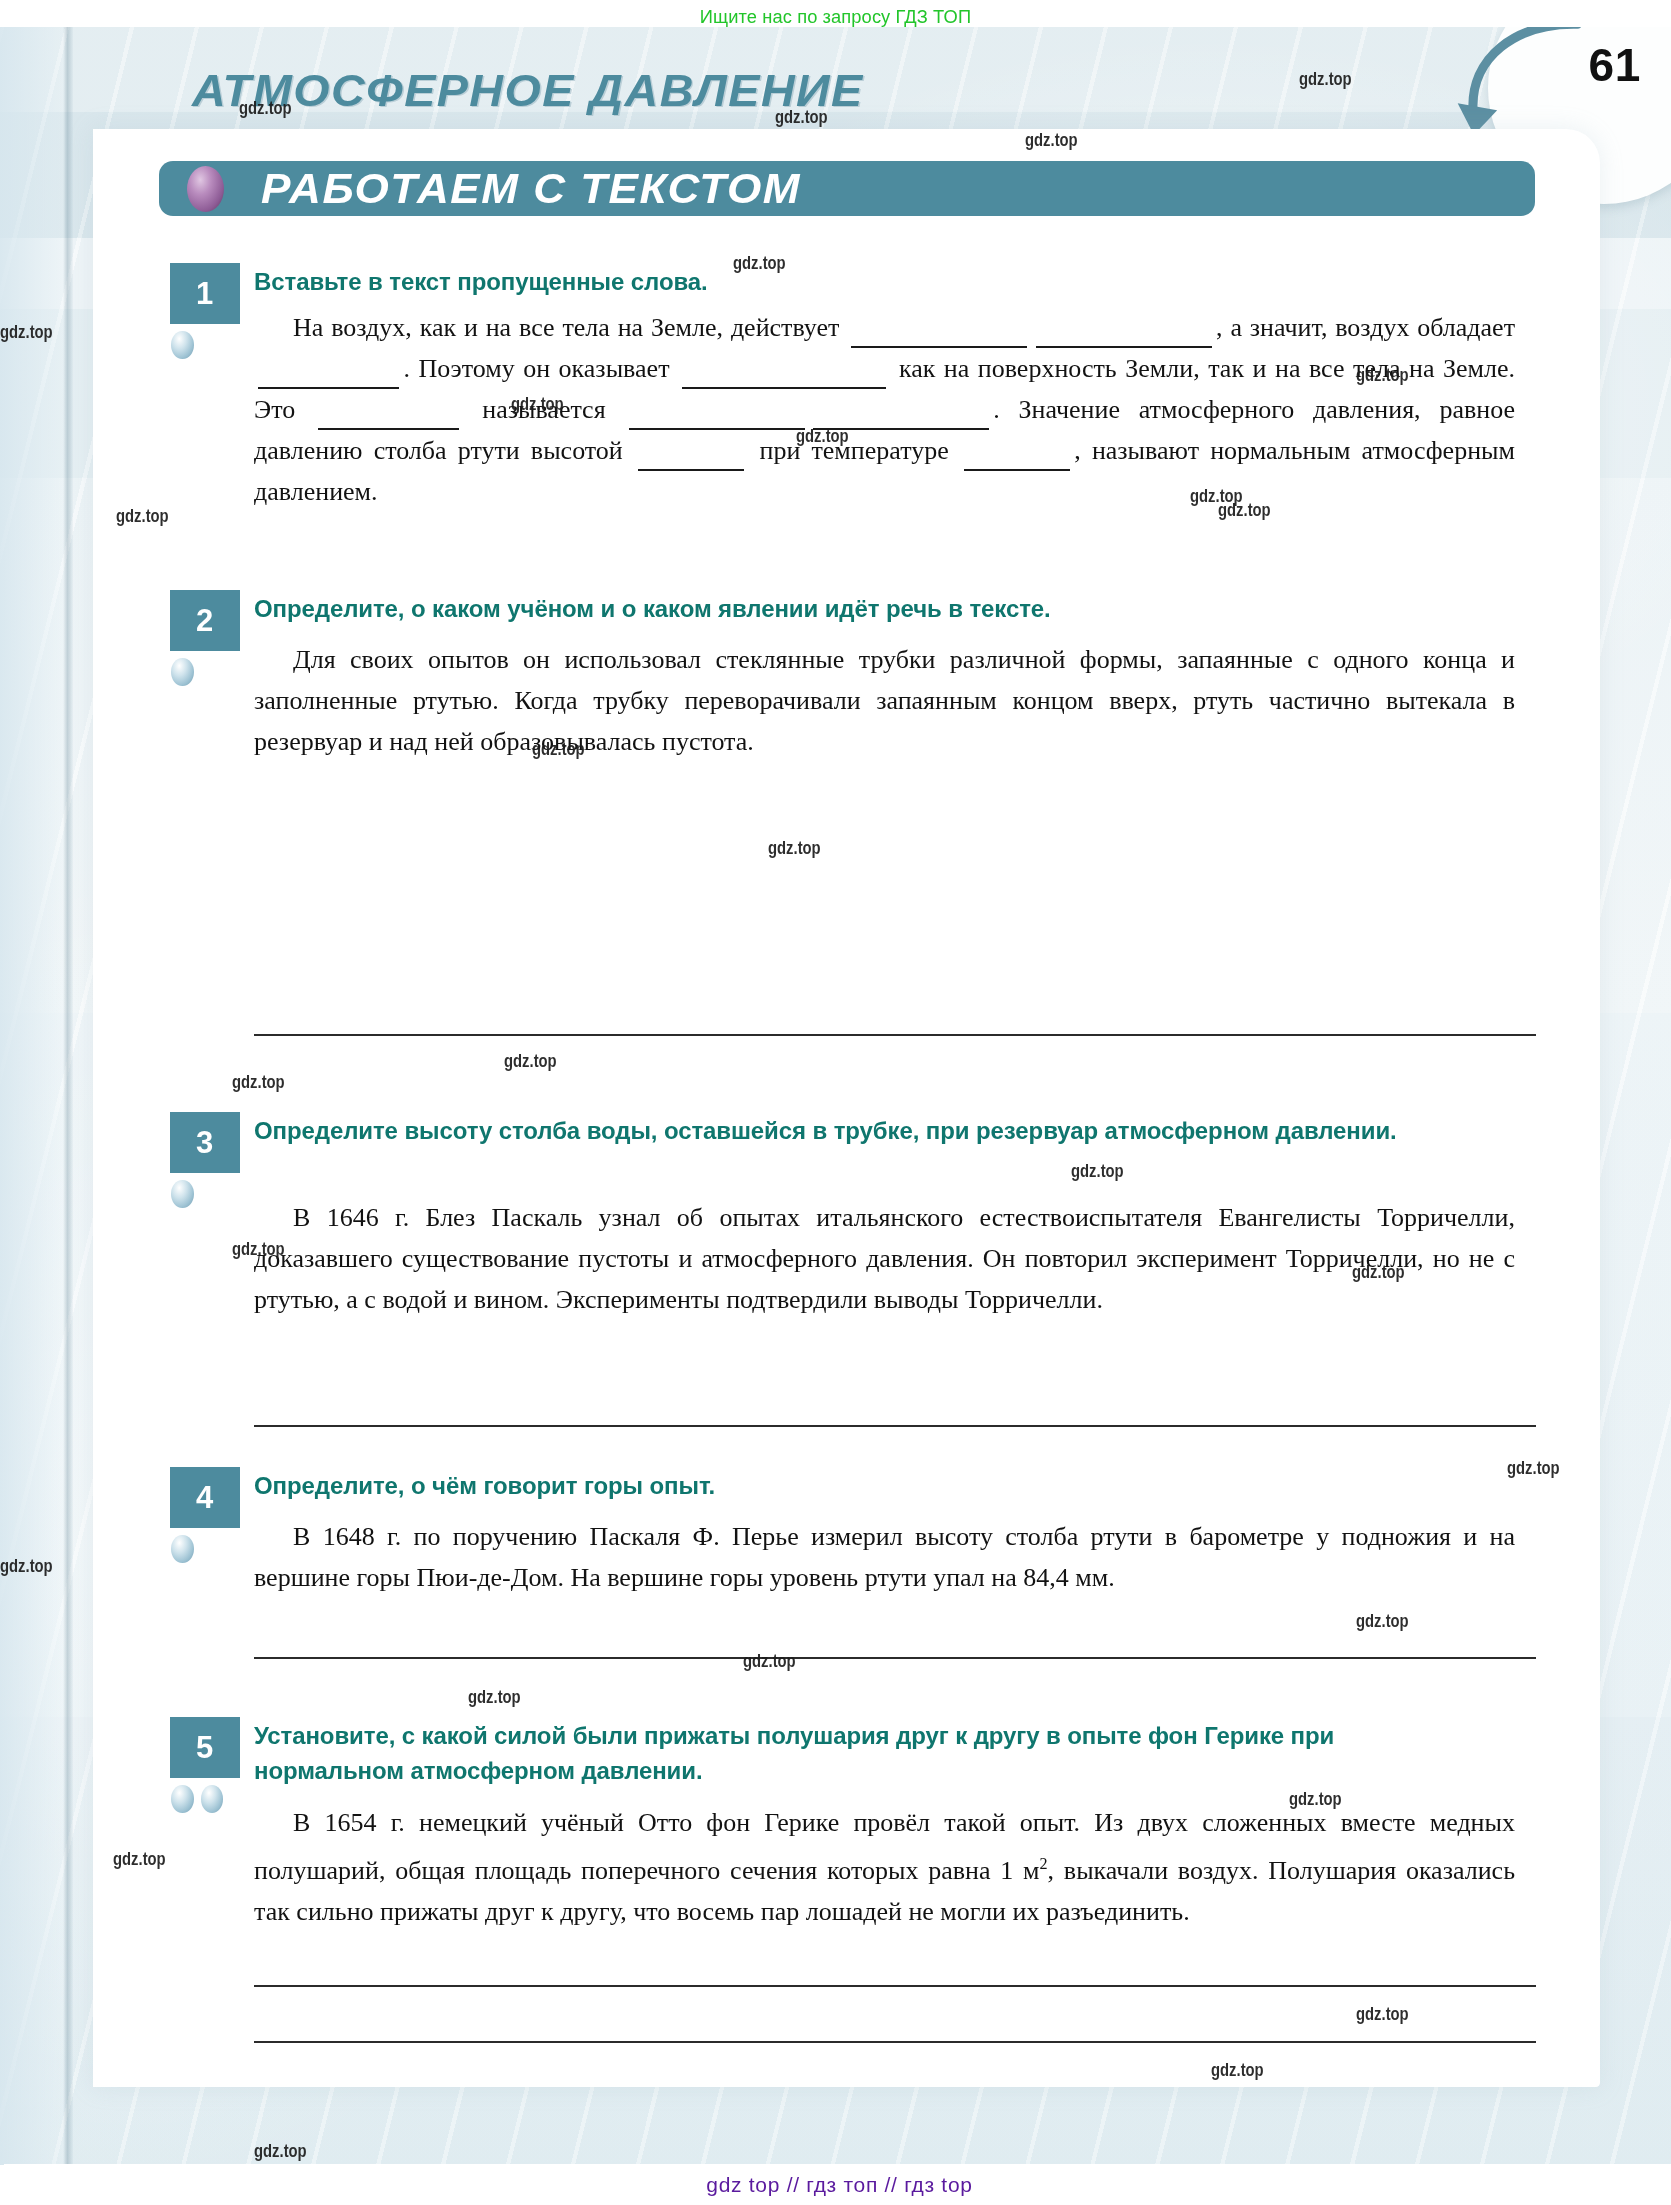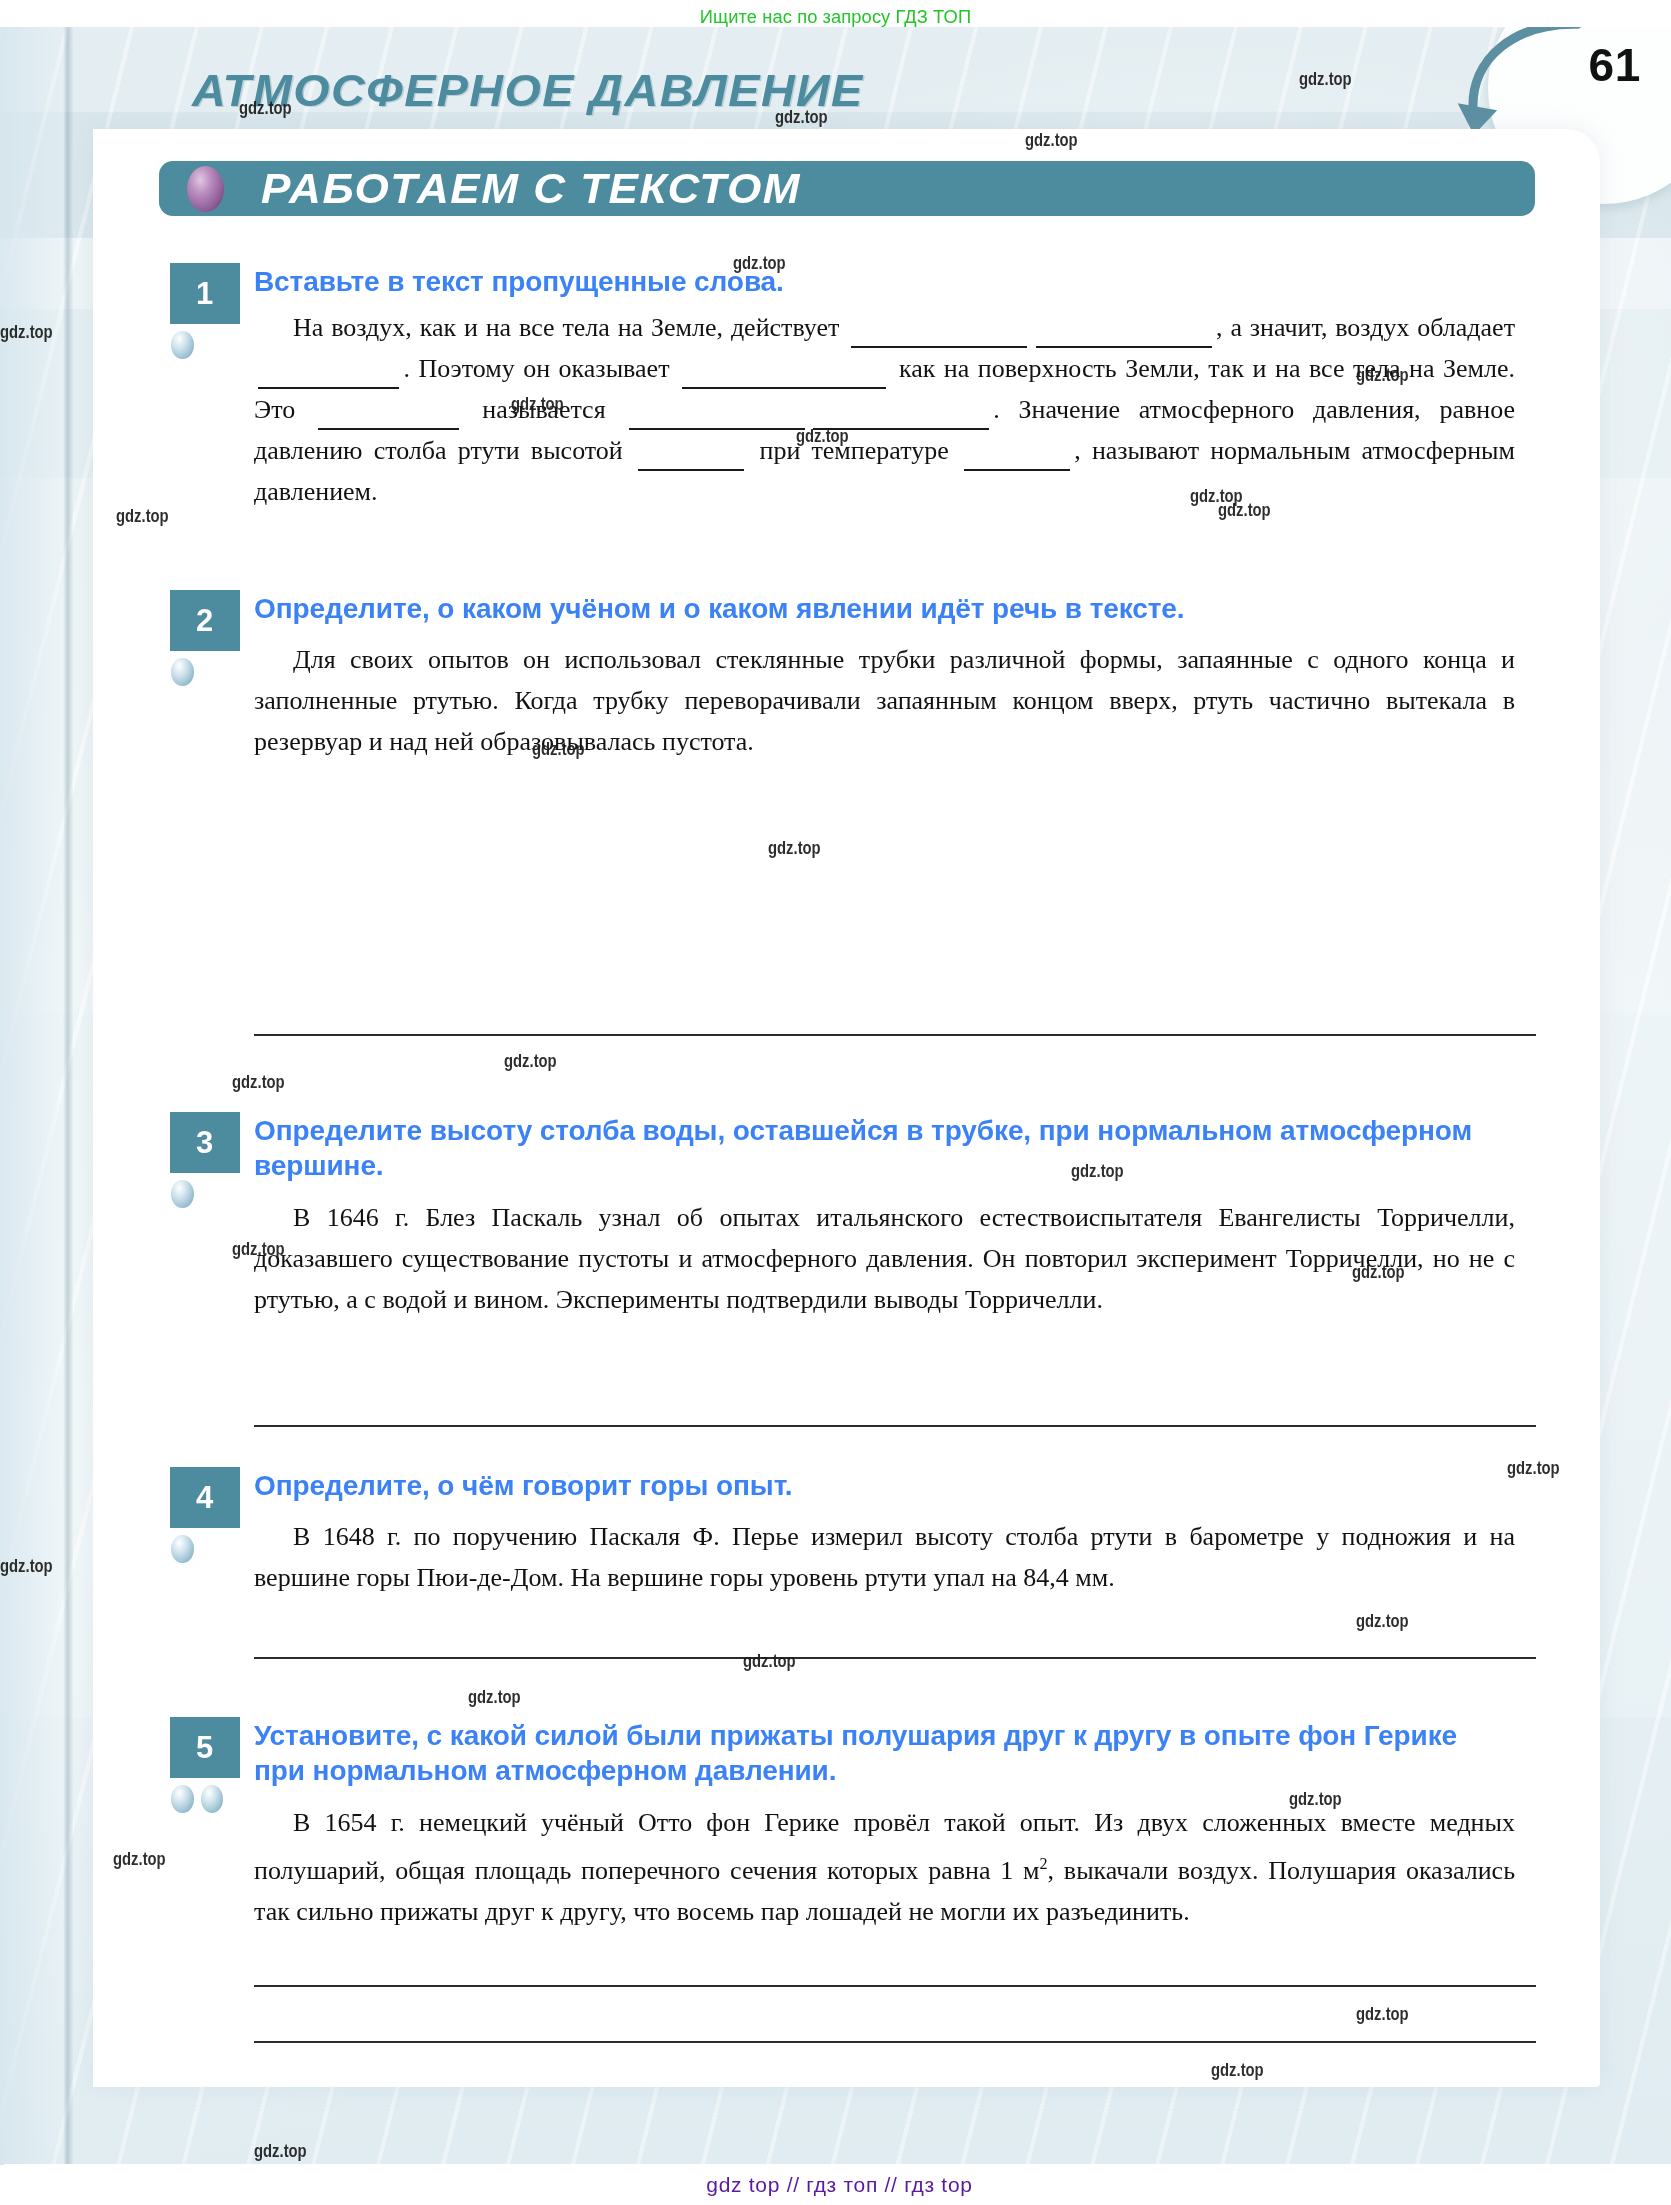--- a/index.html
+++ b/index.html
@@ -200,23 +200,23 @@
     border-radius: 50%;
     background: radial-gradient(ellipse at 36% 28%, #ffffff 0%, #cfe3ec 35%, #9dc2d3 68%, #6e99ad 100%);
   }
   .q-prompt {
     position: absolute;
     left: 93px;
     top: 1.4px;
     width: 1226px;
     font-family: "Liberation Sans", sans-serif;
     font-weight: bold;
-    font-size: 28px;
+    font-size: 24px;
     line-height: 35px;
-    color: #3b82f6;
+    color: #0f766e;
     letter-spacing: -0.1px;
   }
   .q-body {
     position: absolute;
     left: 93px;
     width: 1261px;
     font-family: "Liberation Serif", serif;
     font-size: 26px;
     line-height: 41px;
     color: #121212;
@@ -327,21 +327,21 @@
       <div class="q-prompt">Определите, о каком учёном и о каком явлении идёт речь в тексте.</div>
       <div class="q-body" style="top:49px">Для своих опытов он использовал стеклянные трубки различной формы, запаянные с одного конца и заполненные ртутью. Когда трубку переворачивали запаянным концом вверх, ртуть частично вытекала в резервуар и над ней образовывалась пустота.</div>
     </div>
     <div class="answer-line" style="top:905px"></div>
 
     <div class="question" style="top:983px">
       <div class="q-badge">3</div>
       <div class="q-marbles">
         <div class="marble"></div>
       </div>
-      <div class="q-prompt">Определите высоту столба воды, оставшейся в трубке, при нормальном атмосферном вершине.</div>
+      <div class="q-prompt">Определите высоту столба воды, оставшейся в трубке, при резервуар атмосферном давлении.</div>
       <div class="q-body" style="top:85px">В 1646 г. Блез Паскаль узнал об опытах итальянского естествоиспытателя Евангелисты Торричелли, доказавшего существование пустоты и атмосферного давления. Он повторил эксперимент Торричелли, но не с ртутью, а с водой и вином. Эксперименты подтвердили выводы Торричелли.</div>
     </div>
     <div class="answer-line" style="top:1296px"></div>
 
     <div class="question" style="top:1338px">
       <div class="q-badge">4</div>
       <div class="q-marbles">
         <div class="marble"></div>
       </div>
       <div class="q-prompt">Определите, о чём говорит горы опыт.</div>

